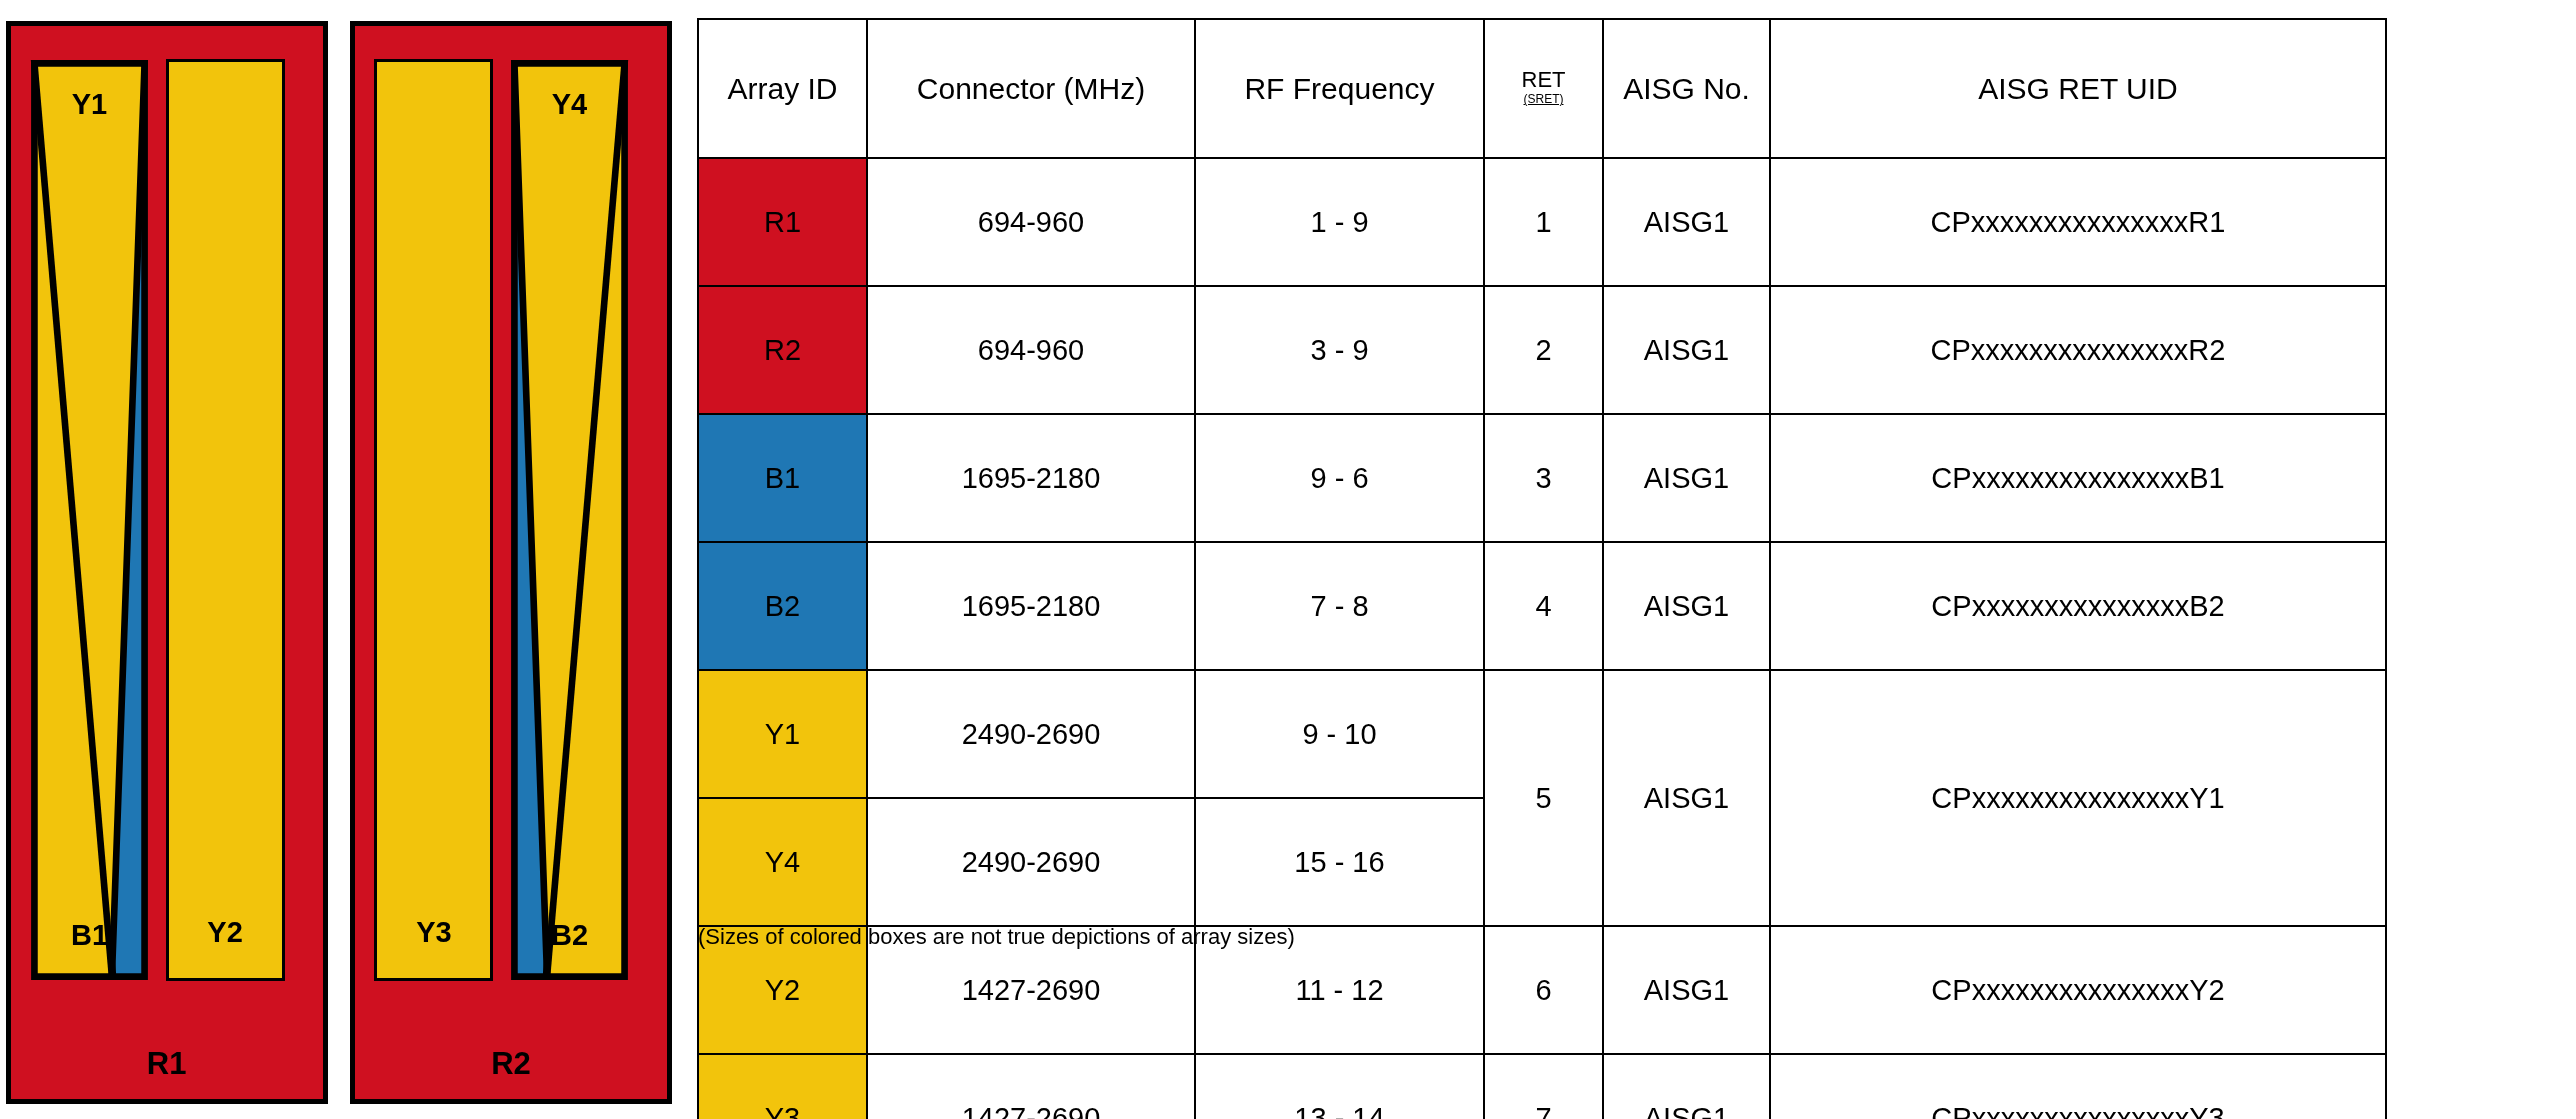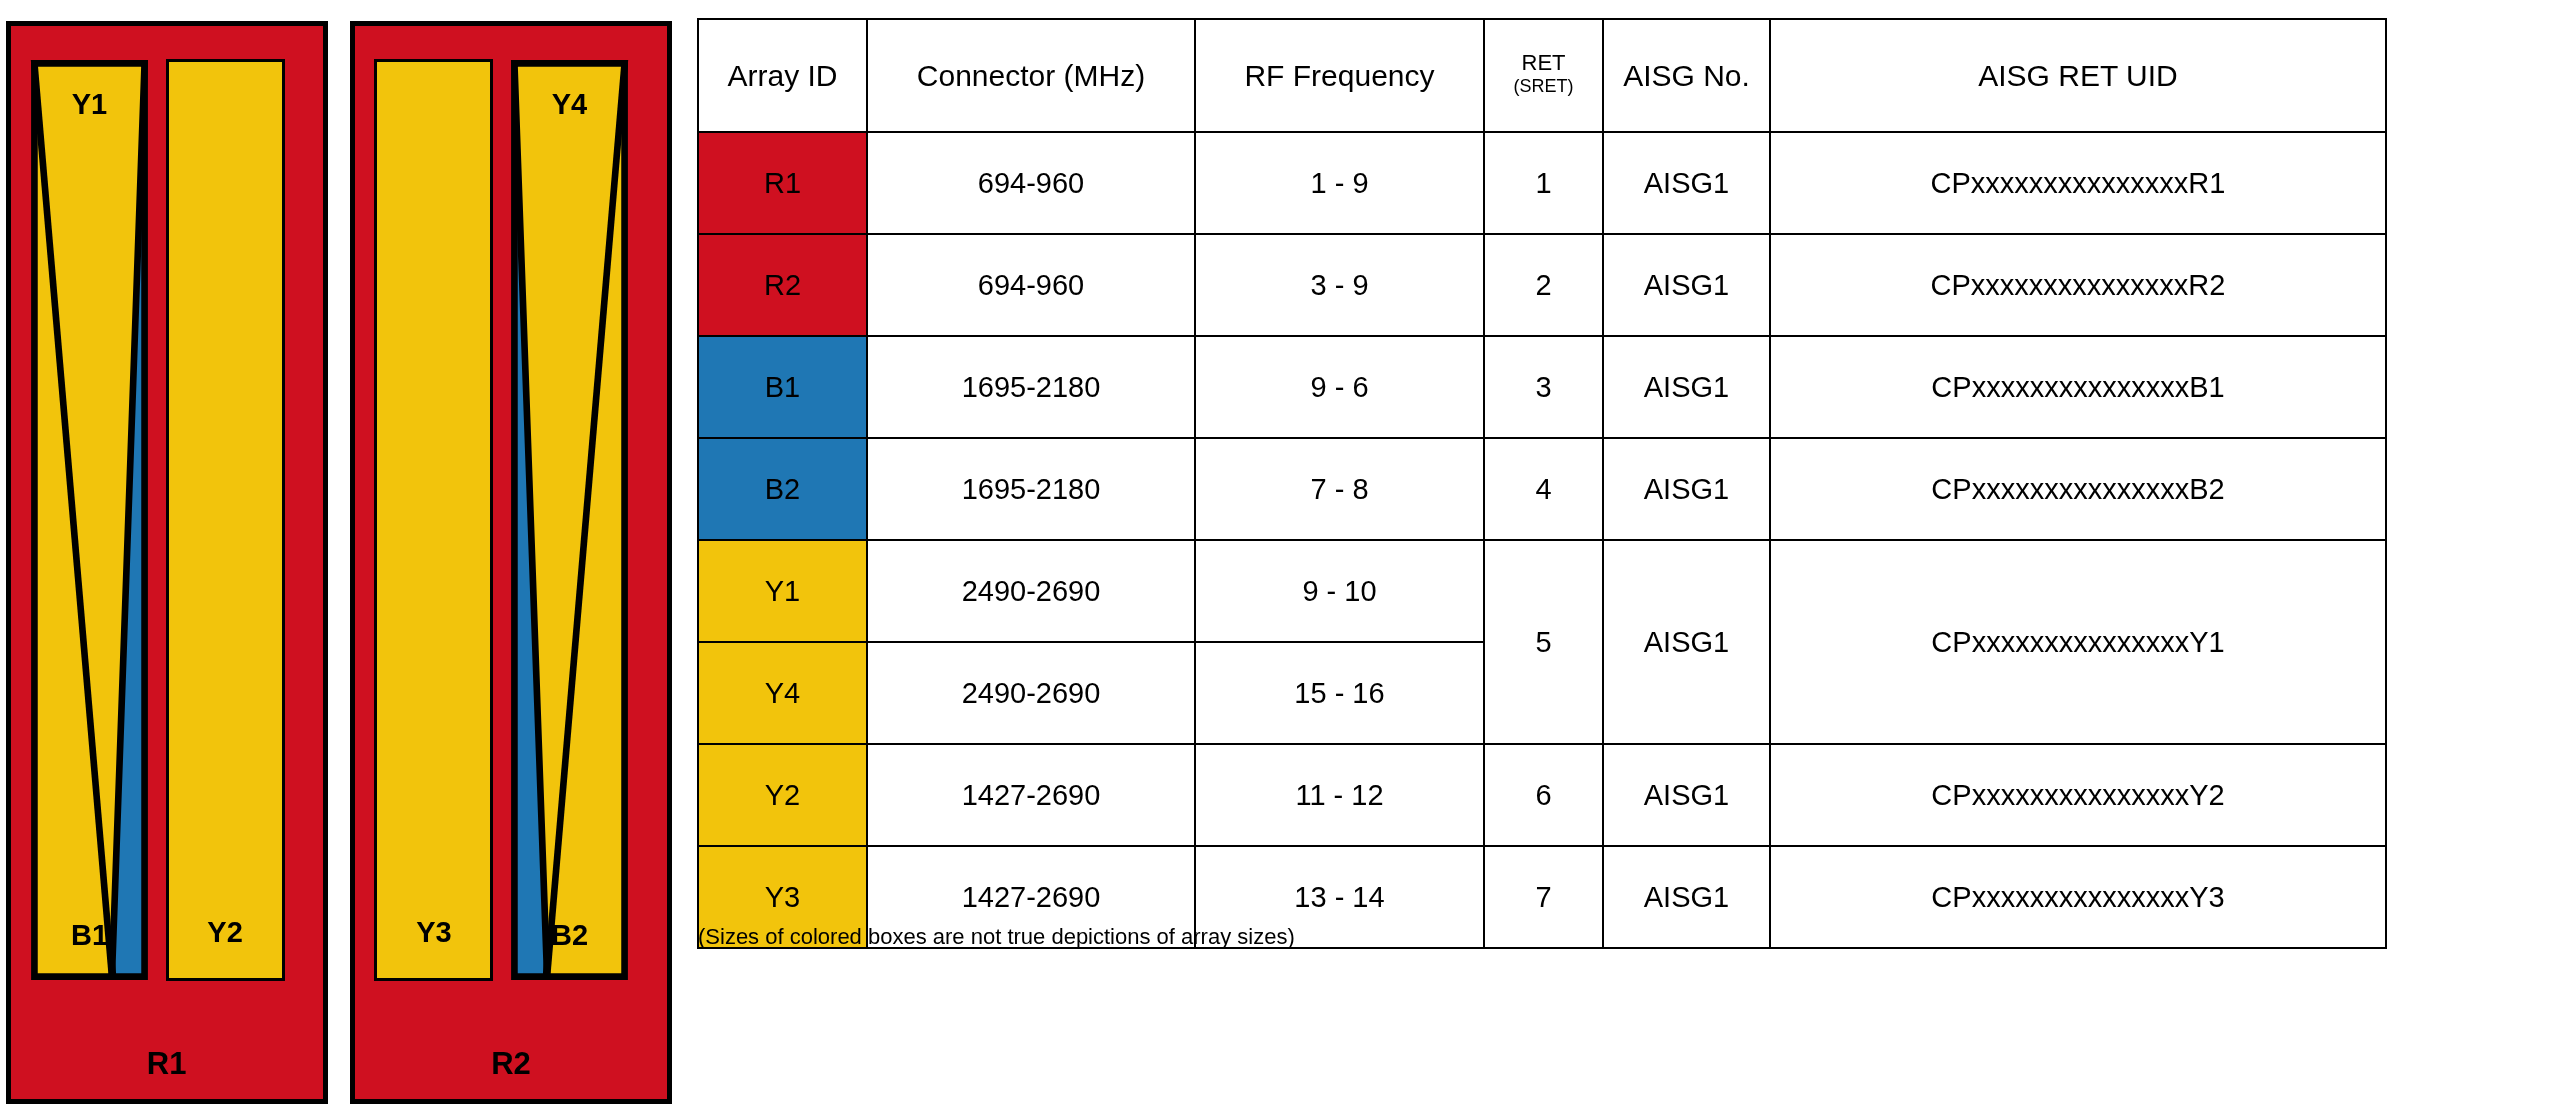--- a/index.html
+++ b/index.html
@@ -90,37 +90,37 @@
     table-layout: fixed;
     width: 1688px;
     background: #fff;
   }
   table.spec th, table.spec td {
     border: 2.8px solid #000;
     text-align: center;
     vertical-align: middle;
     font-size: 29px;
     color: #000;
-    padding: 3px;
+    padding: 16px;
     height: 94px;
     font-weight: normal;
   }
   table.spec thead th {
     height: 105px;
     font-size: 30px;
   }
   .col-arrayid   { width: 169px; }
   .col-freq      { width: 328px; }
   .col-rf        { width: 289px; }
   .col-ret       { width: 119px; }
   .col-aisgno    { width: 167px; }
   .col-uid       { width: 616px; }
 
   .ret-head-main { display:block; font-size: 22px; line-height: 1.0; }
-  .ret-head-sub  { display:block; font-size: 18px; line-height: 1.35; }
+  .ret-head-sub  { display:block; font-size: 12px; line-height: 1.35; text-decoration: underline; }
 
   td.id-cell { font-weight: bold; font-size: 29px; }
   td.id-red    { background: var(--red); }
   td.id-blue   { background: var(--blue); }
   td.id-yellow { background: var(--yellow); }
 
   #note {
     position: absolute;
     left: 698px;
     top: 924px;

